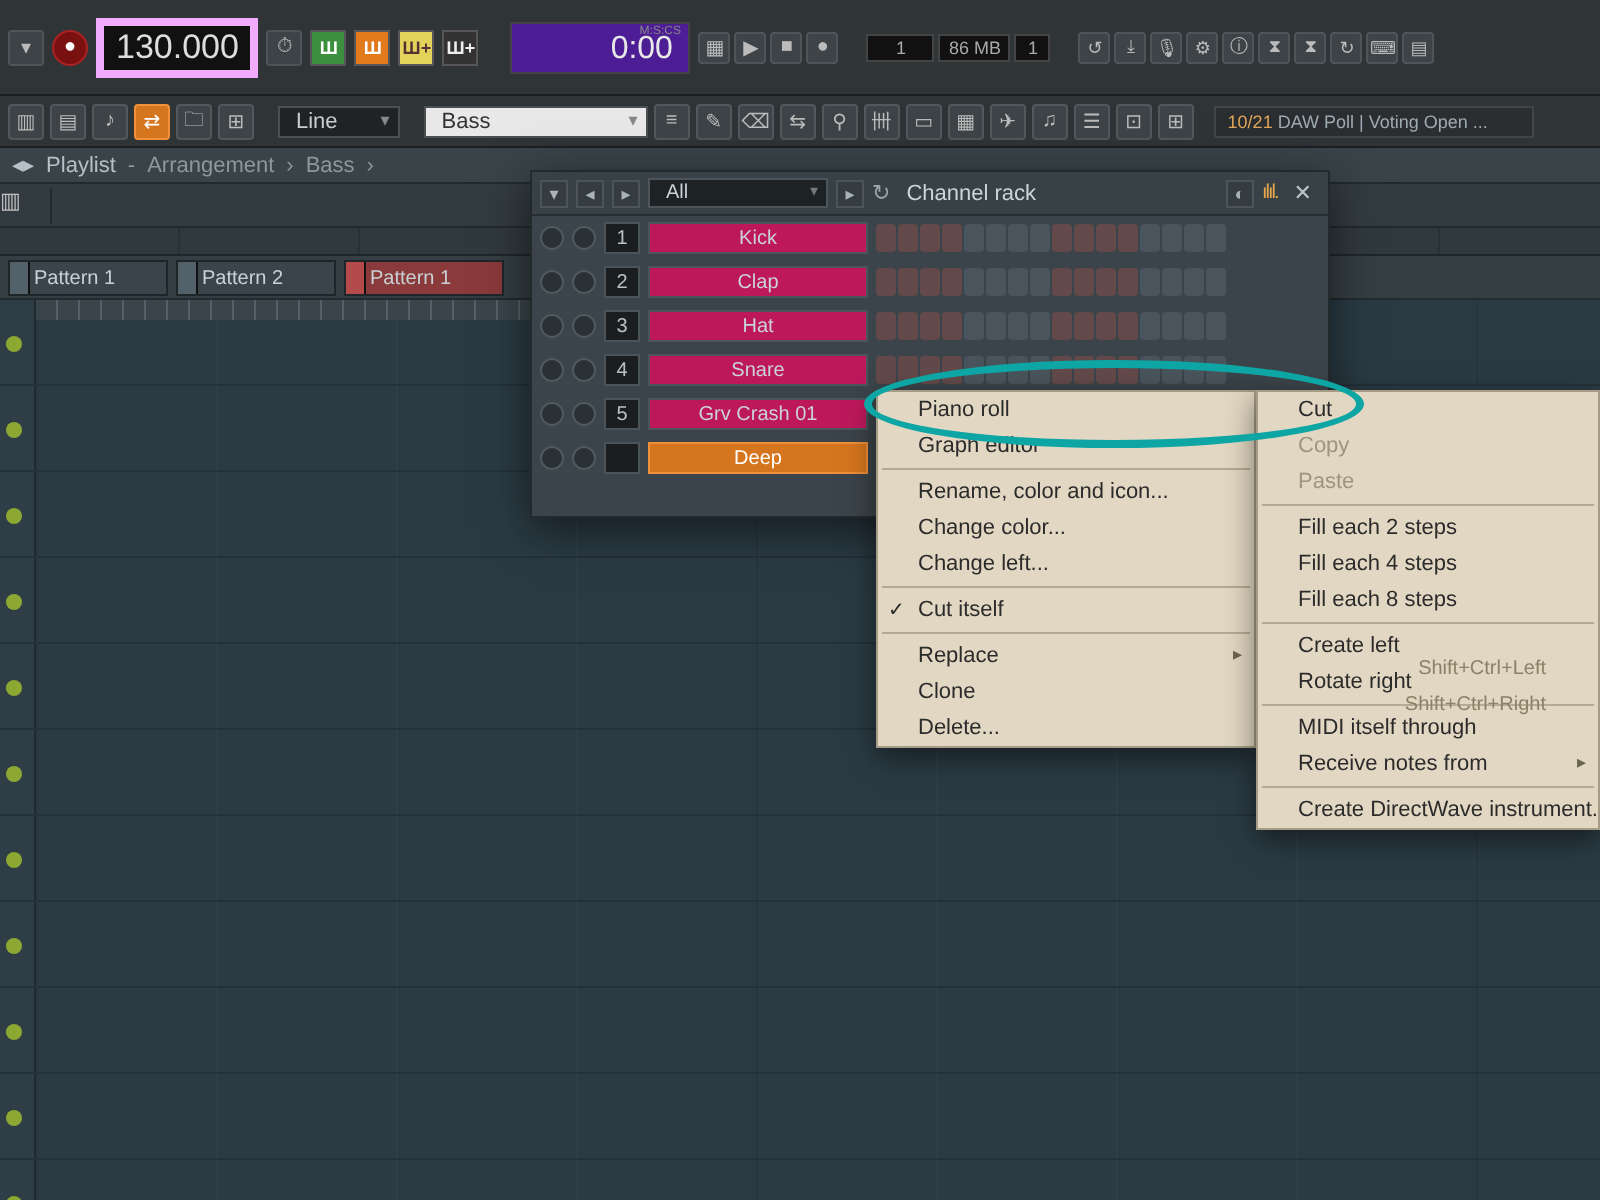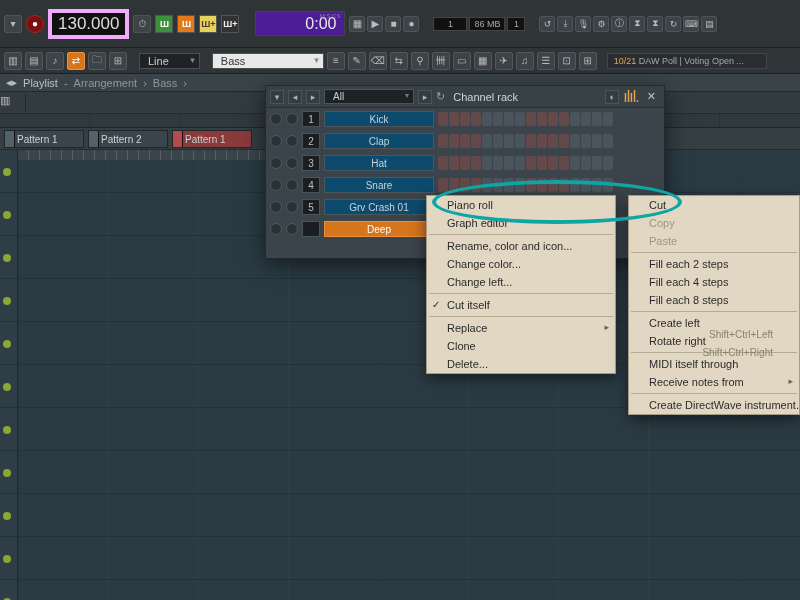--- a/index.html
+++ b/index.html
@@ -63,25 +63,25 @@
   .mini-ticks span{ display:block; width:11px; height:10px; border-right:1px solid #556068; background:#3a454b;}
 
   
   .rack{ position:absolute; top:85px; left:265px; width:400px; background:#3b444a; border:1px solid #222a2e; box-shadow:0 6px 22px rgba(0,0,0,.55);}
   .rack-head{ height:22px; background:#384146; display:flex; align-items:center; gap:4px; padding:0 4px; border-bottom:1px solid #282f33;}
   .rk-btn{ width:14px;height:14px;border:1px solid #4c5559;background:#343c41;font-size:9px;color:#aab3b8;display:flex;align-items:center;justify-content:center;}
   .rk-drop{ background:#1d2225;border:1px solid #4c5559;color:#c8d1d5;font-size:10px;padding:1px 24px 1px 8px;min-width:90px;position:relative;}
   .rk-drop::after{content:"▾";position:absolute;right:4px;font-size:8px;color:#777;}
   .rk-title{ color:#cdd5d9; font-size:11px; margin-left:4px;}
   .rk-close{ margin-left:auto; color:#bcc5c9; font-size:11px; padding:0 4px;}
-  .rk-wave{color:#e7a64c;font-size:16px;letter-spacing:-1px;}
+  .rk-wave{color:#e7a64c;font-size:10px;letter-spacing:-1px;}
   .rack-row{ height:22px; display:flex; align-items:center; gap:4px; padding:2px 4px;}
   .knob{ width:12px;height:12px;border-radius:6px;background:#2a3135;border:1px solid #50595e;}
   .numbox{ width:18px;height:16px;background:#1a1e20;border:1px solid #4b5458;color:#b8c1c5;font-size:10px;display:flex;align-items:center;justify-content:center;}
-  .ch-name{ width:110px;height:16px;background:#0c4a6e;border:1px solid #4c555a;color:#cbd3d7;font-size:10px;display:flex;align-items:center;justify-content:center;}
+  .ch-name{ width:110px;height:16px;background:#be185d;border:1px solid #4c555a;color:#cbd3d7;font-size:10px;display:flex;align-items:center;justify-content:center;}
   .ch-name.sel{ background:#d5751e;border-color:#f09038;color:#fff;}
   .steps{ display:flex; gap:1px;}
   .step{ width:10px;height:14px;background:#4a545c;border-radius:2px;}
   .step.r{ background:#63494a; }
   .rack-foot{ height:18px; display:flex;align-items:center;justify-content:center; color:#9aa3a8; font-size:14px;}
 
   
   .menu{ position:absolute; background:#e2d7c2; border:1px solid #a69c86; box-shadow:0 5px 14px rgba(0,0,0,.5); font-size:11px; color:#2b2b2b;}
   .menu .itm{ padding:3px 26px 3px 20px; white-space:nowrap; position:relative; }
   .menu .itm.dis{ color:#9d957f; }
@@ -464,21 +464,21 @@
           <div class="step"></div>
           <div class="step"></div>
           <div class="step"></div>
         </div>
       </div>
     </div>
 
   <div class="rack-foot">+</div>
 </div>
 
-<div class="menu" style="top:195px; left:426px; width:190px;">
+<div class="menu" style="top:195px; left:438px; width:190px;">
   <div class="itm">Piano roll</div>
   <div class="itm">Graph editor</div>
   <div class="sep"></div>
   <div class="itm">Rename, color and icon...</div>
   <div class="itm">Change color...</div>
   <div class="itm">Change left...</div>
   <div class="sep"></div>
   <div class="itm ck">Cut itself</div>
   <div class="sep"></div>
   <div class="itm sub">Replace</div>

